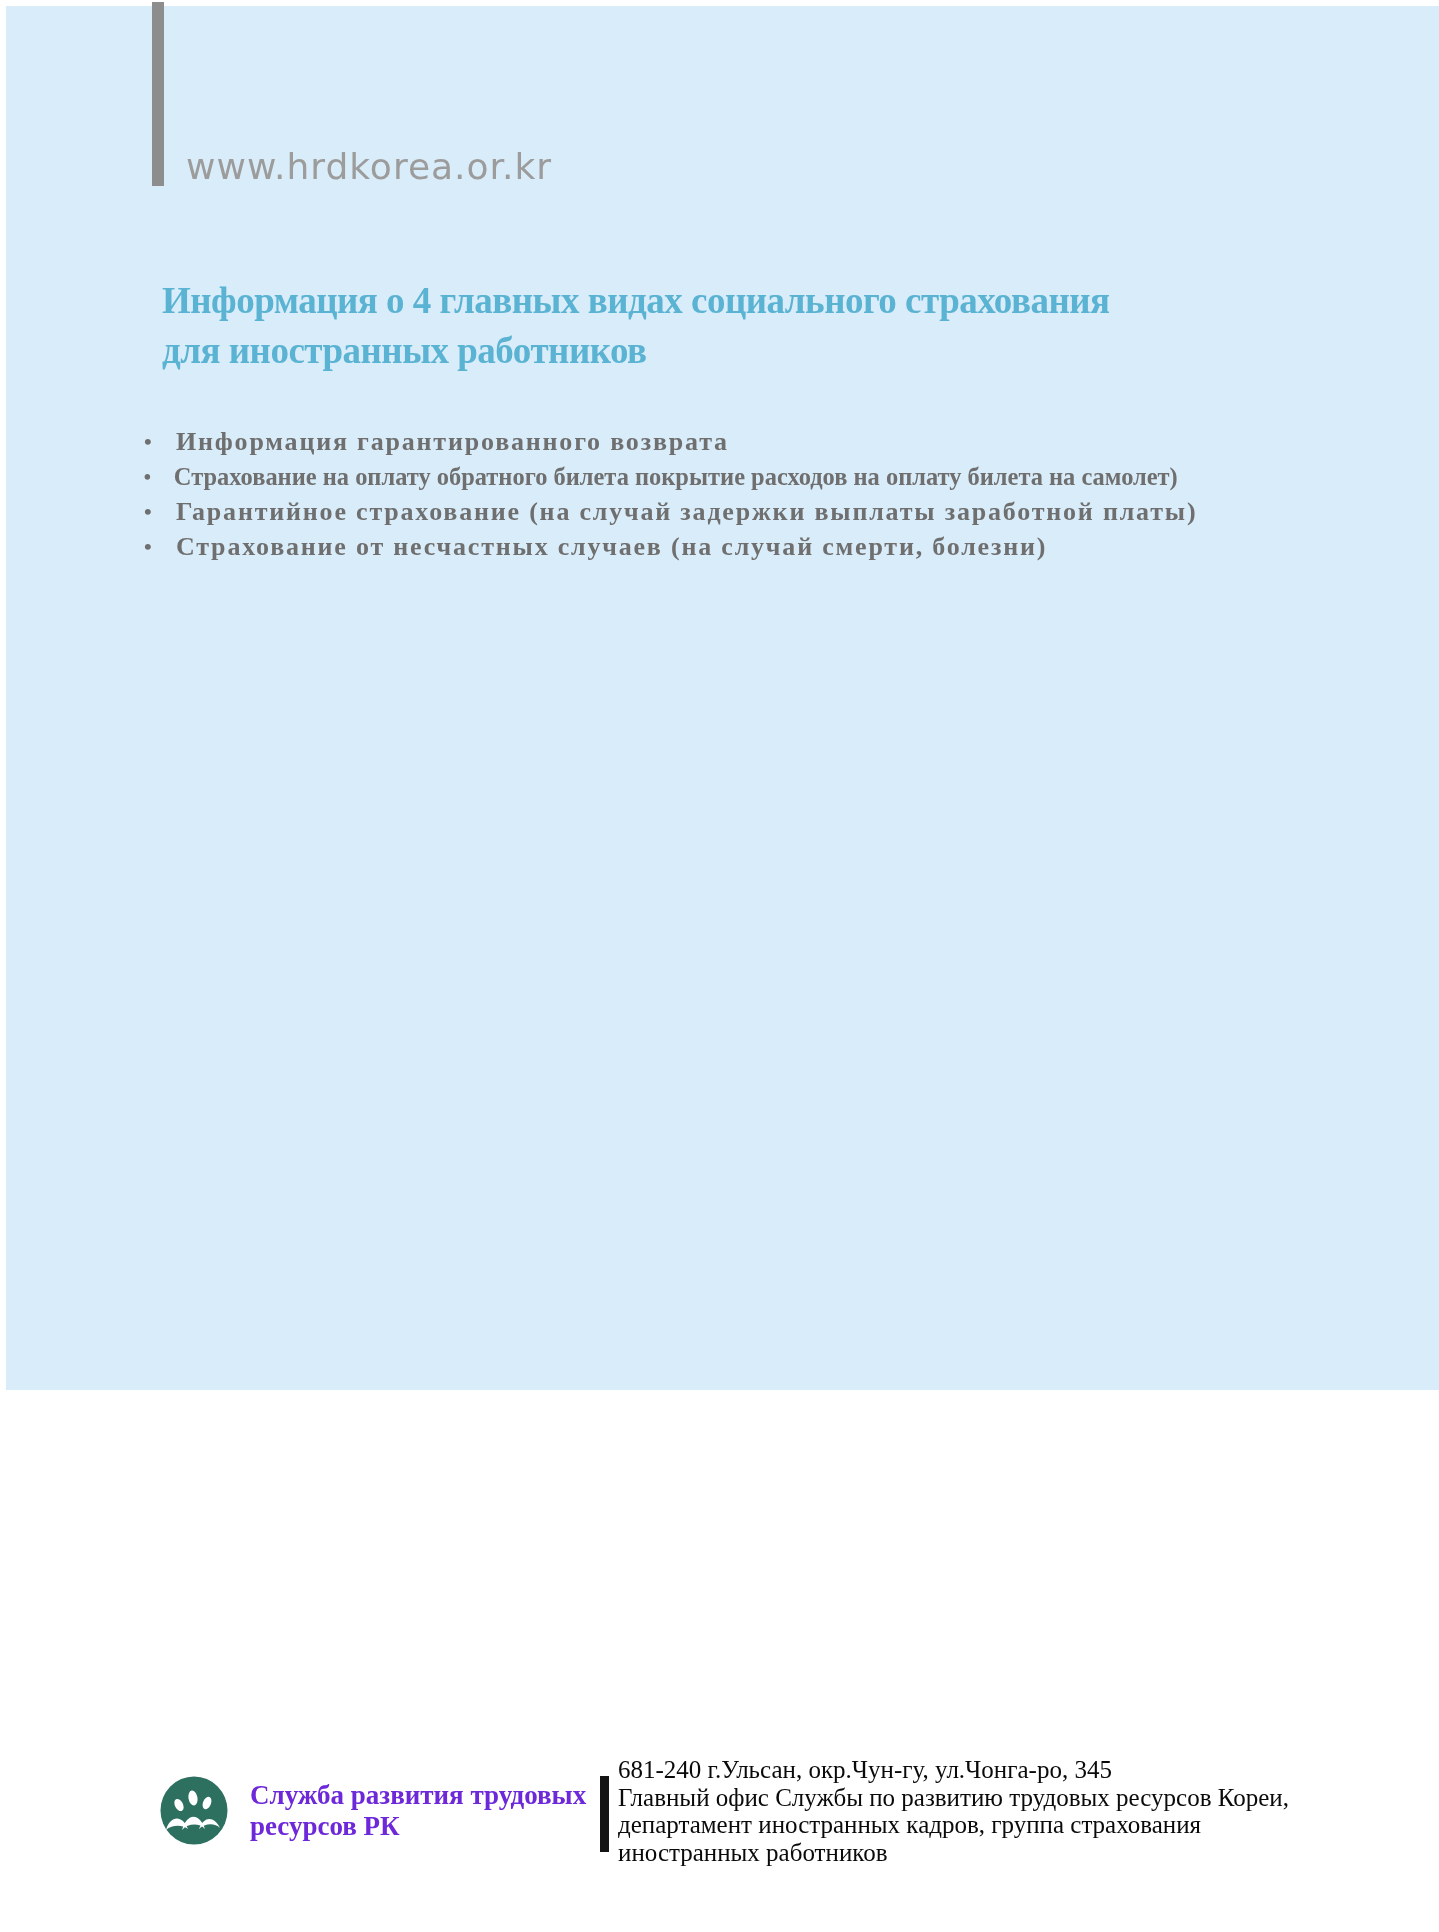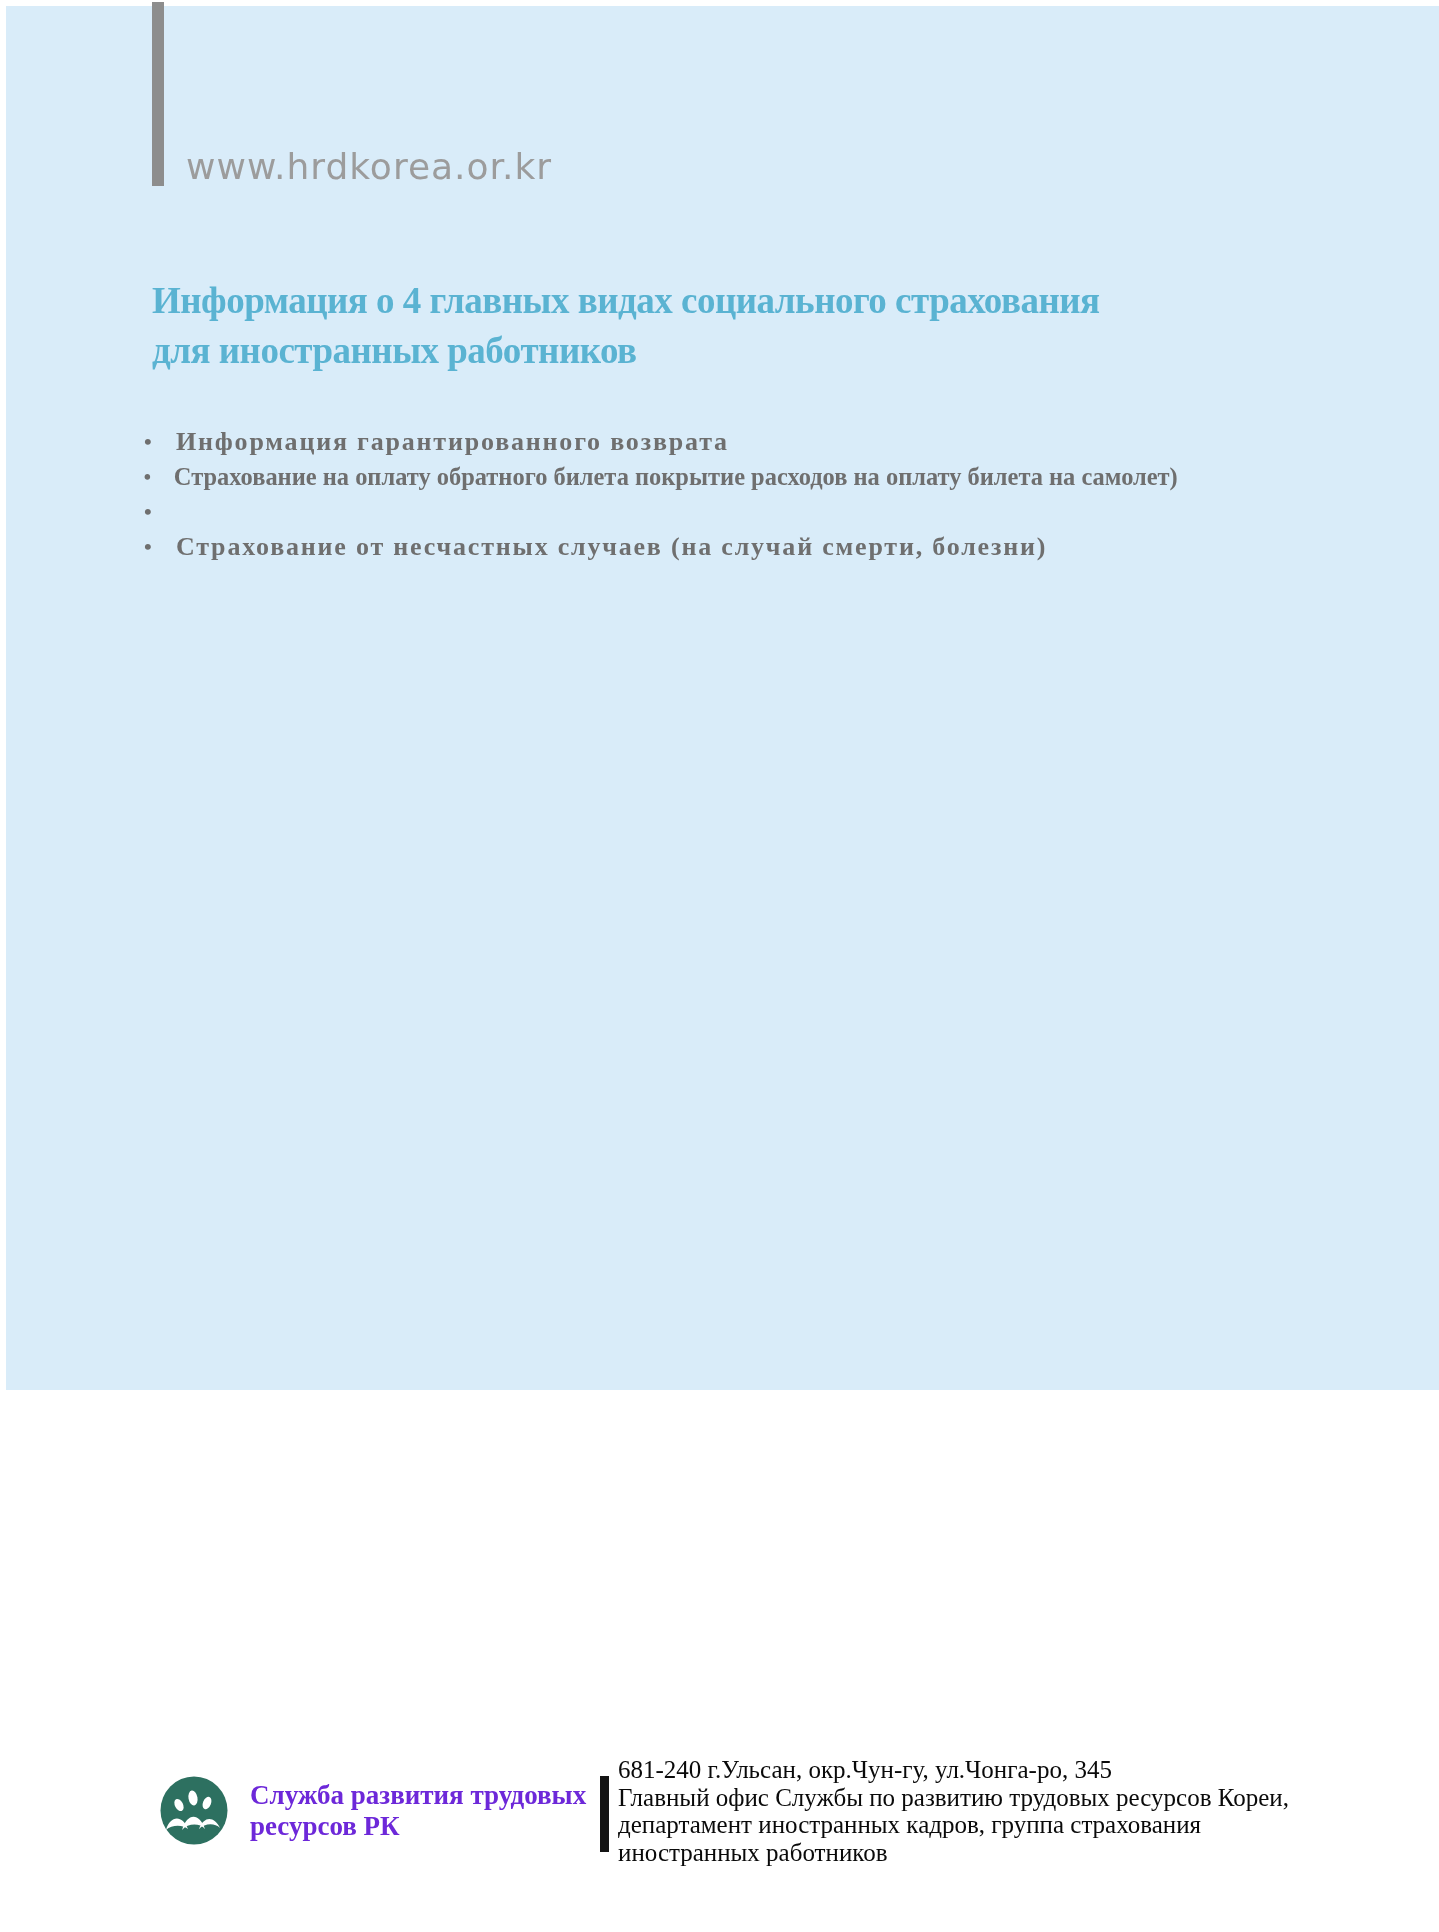--- a/index.html
+++ b/index.html
@@ -22,21 +22,21 @@
     background: #8d8d8d;
   }
   .site-url {
     position: absolute; left: 186px; top: 146px;
     font-family: "DejaVu Sans", sans-serif;
     font-size: 36px; letter-spacing: 1px;
     color: #9c9c9c;
     white-space: nowrap;
   }
   .doc-title {
-    position: absolute; left: 152px; top: 276px;
+    position: absolute; left: 162px; top: 276px;
     font-size: 37px; font-weight: bold;
     line-height: 50px; letter-spacing: -0.5px;
     color: #5ab3d2;
     white-space: nowrap;
   }
   .bullet-list {
     position: absolute; left: 140px; top: 424px;
     margin: 0; padding: 0; list-style: none;
     font-size: 26px; font-weight: bold;
     color: #6f6f6f;
@@ -98,20 +98,21 @@
   <li>
     <span class="marker">•</span>
     <span>Информация гарантированного возврата</span>
   </li>
   <li class="condensed">
     <span class="marker">•</span>
     <span>Страхование на оплату обратного билета покрытие расходов на оплату билета на самолет)</span>
   </li>
   <li>
     <span class="marker">•</span>
+    <span>Гарантийное страхование (на случай задержки выплаты заработной платы)</span>
   </li>
   <li>
     <span class="marker">•</span>
     <span>Страхование от несчастных случаев (на случай смерти, болезни)</span>
   </li>
 </ul>
 
 <svg class="footer-logo" viewBox="0 0 68 69" xmlns="http://www.w3.org/2000/svg" aria-hidden="true">
   <ellipse cx="34" cy="34.5" rx="33.5" ry="34" fill="#2d7060"></ellipse>
 

